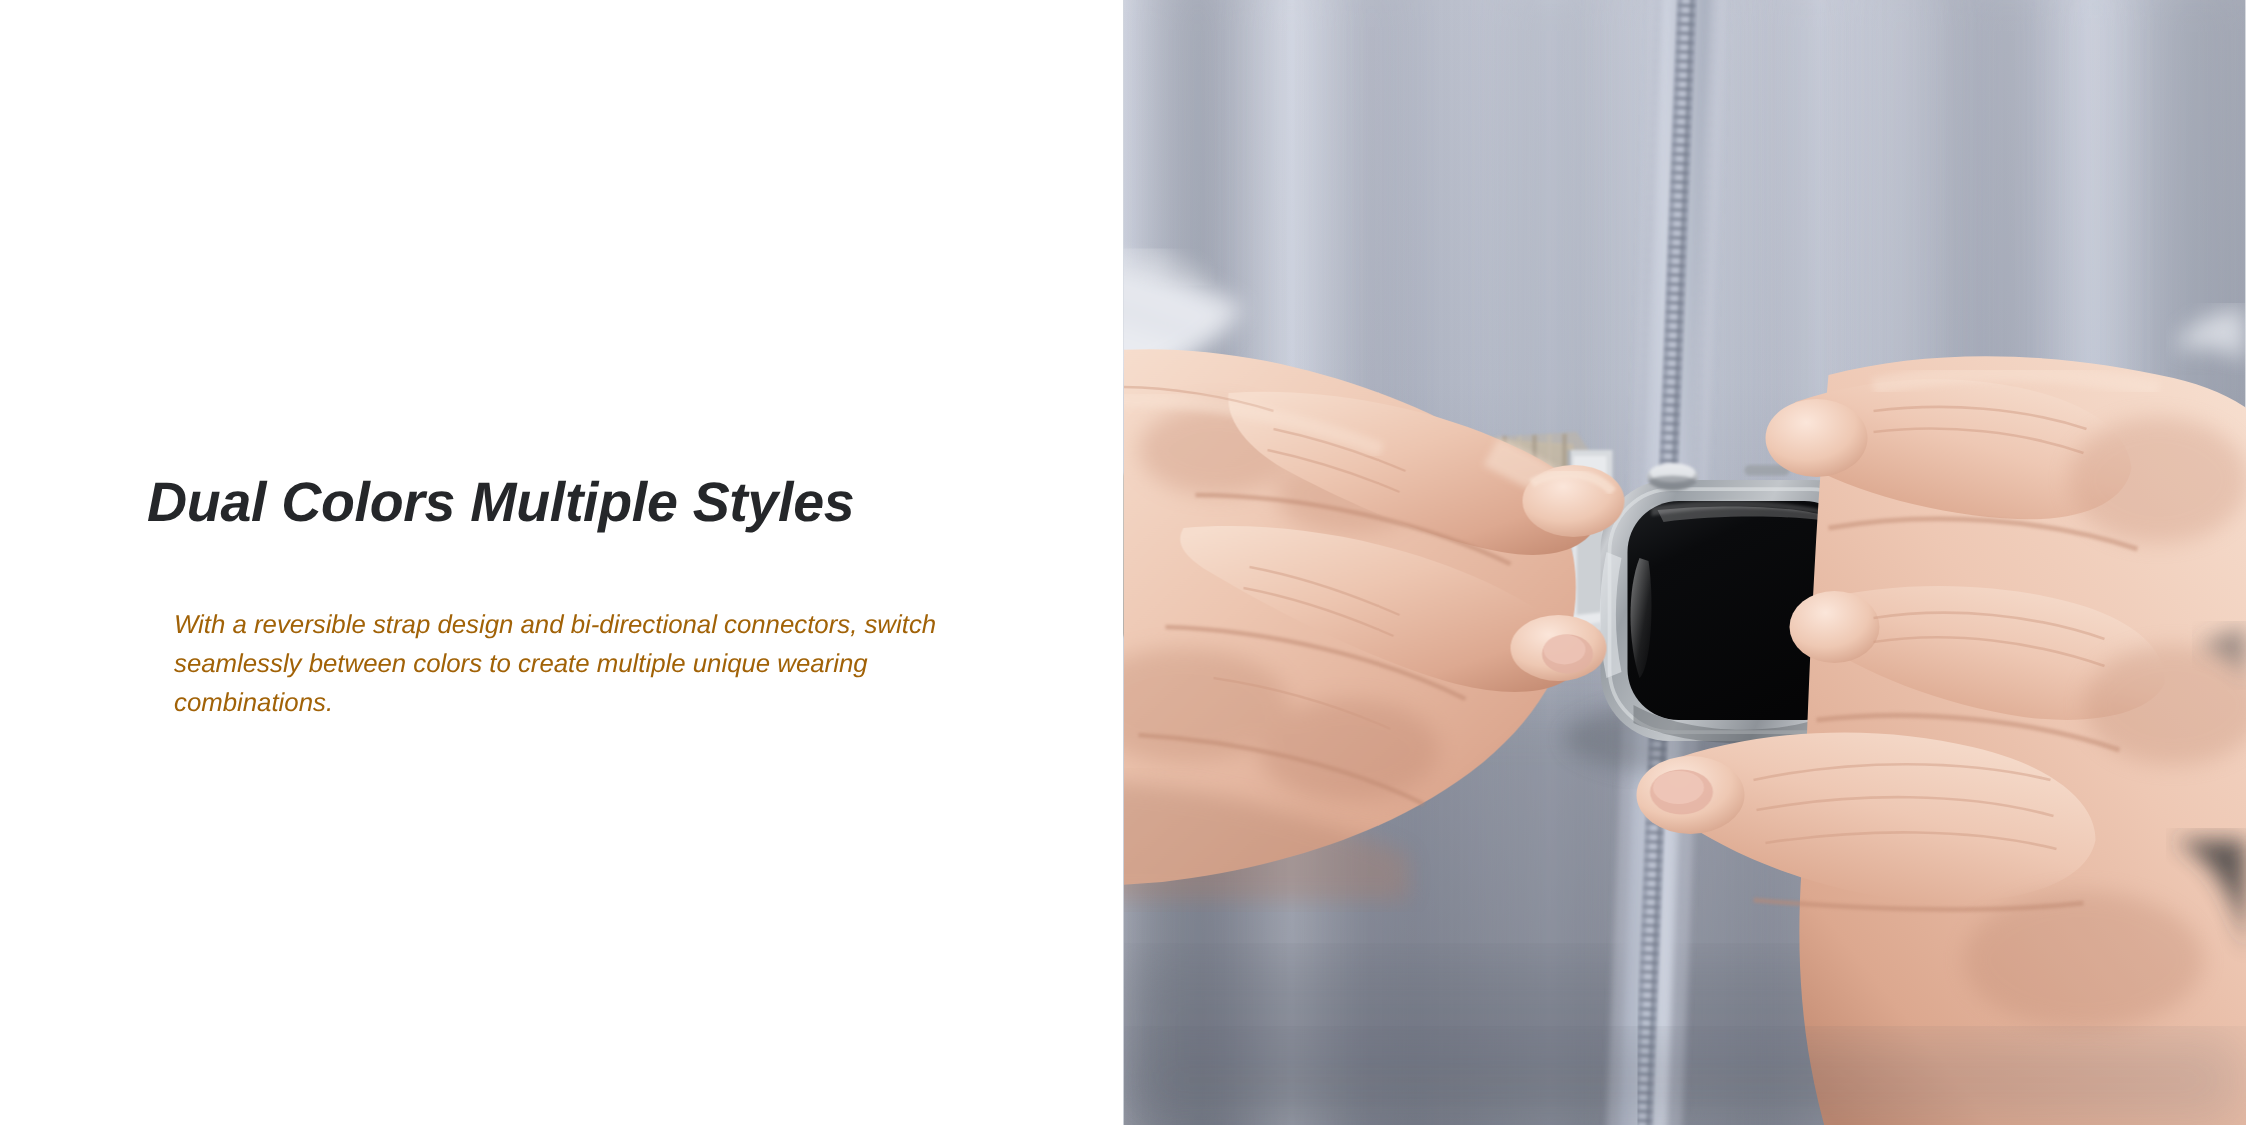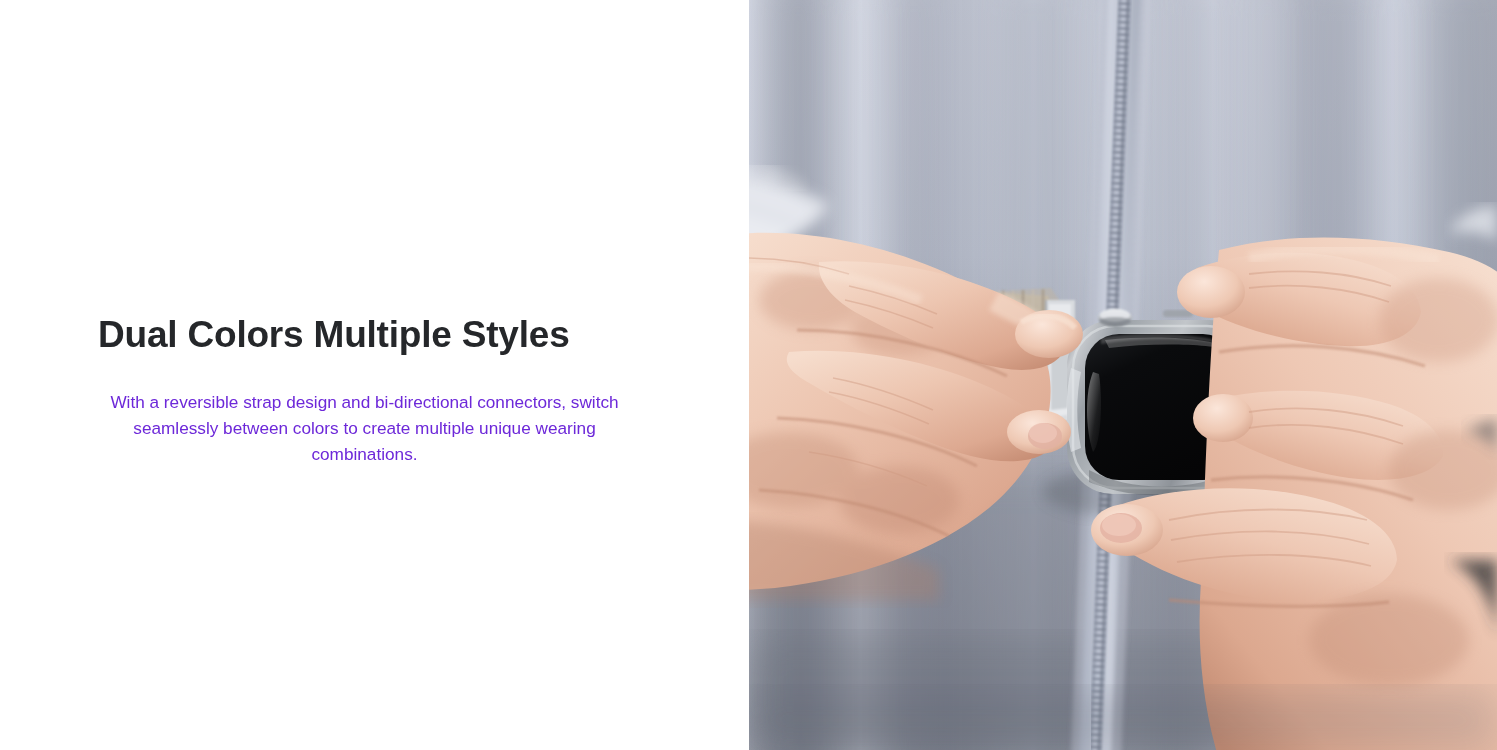--- a/index.html
+++ b/index.html
@@ -21,47 +21,47 @@
     display: flex;
     flex-direction: row;
   }
   
   .text-panel {
     position: relative;
     width: 749px;
     height: 750px;
     background: #ffffff;
     flex: 0 0 749px;
+    font-style: italic;
   }
   .text-block {
     position: absolute;
     left: 98px;
     top: 312px;
     width: 540px;
   }
   .headline {
     margin: 0;
     font-family: "Liberation Sans", sans-serif;
     font-weight: 700;
     font-size: 37px;
     line-height: 46px;
     letter-spacing: -0.2px;
     color: #25272a;
     white-space: nowrap;
   }
   .subcopy {
-    margin: 4px;
+    margin: 18px;
     padding-top: 27px;
     font-family: "Liberation Sans", sans-serif;
     font-weight: 400;
     font-size: 17.2px;
     line-height: 26px;
-    color: #6d28d9;
+    color: #a16207;
     width: 525px;
-    text-align: center;
   }
   
   .image-panel {
     position: relative;
     width: 748px;
     height: 750px;
     flex: 0 0 748px;
     overflow: hidden;
     background: #a9b0c0;
   }

